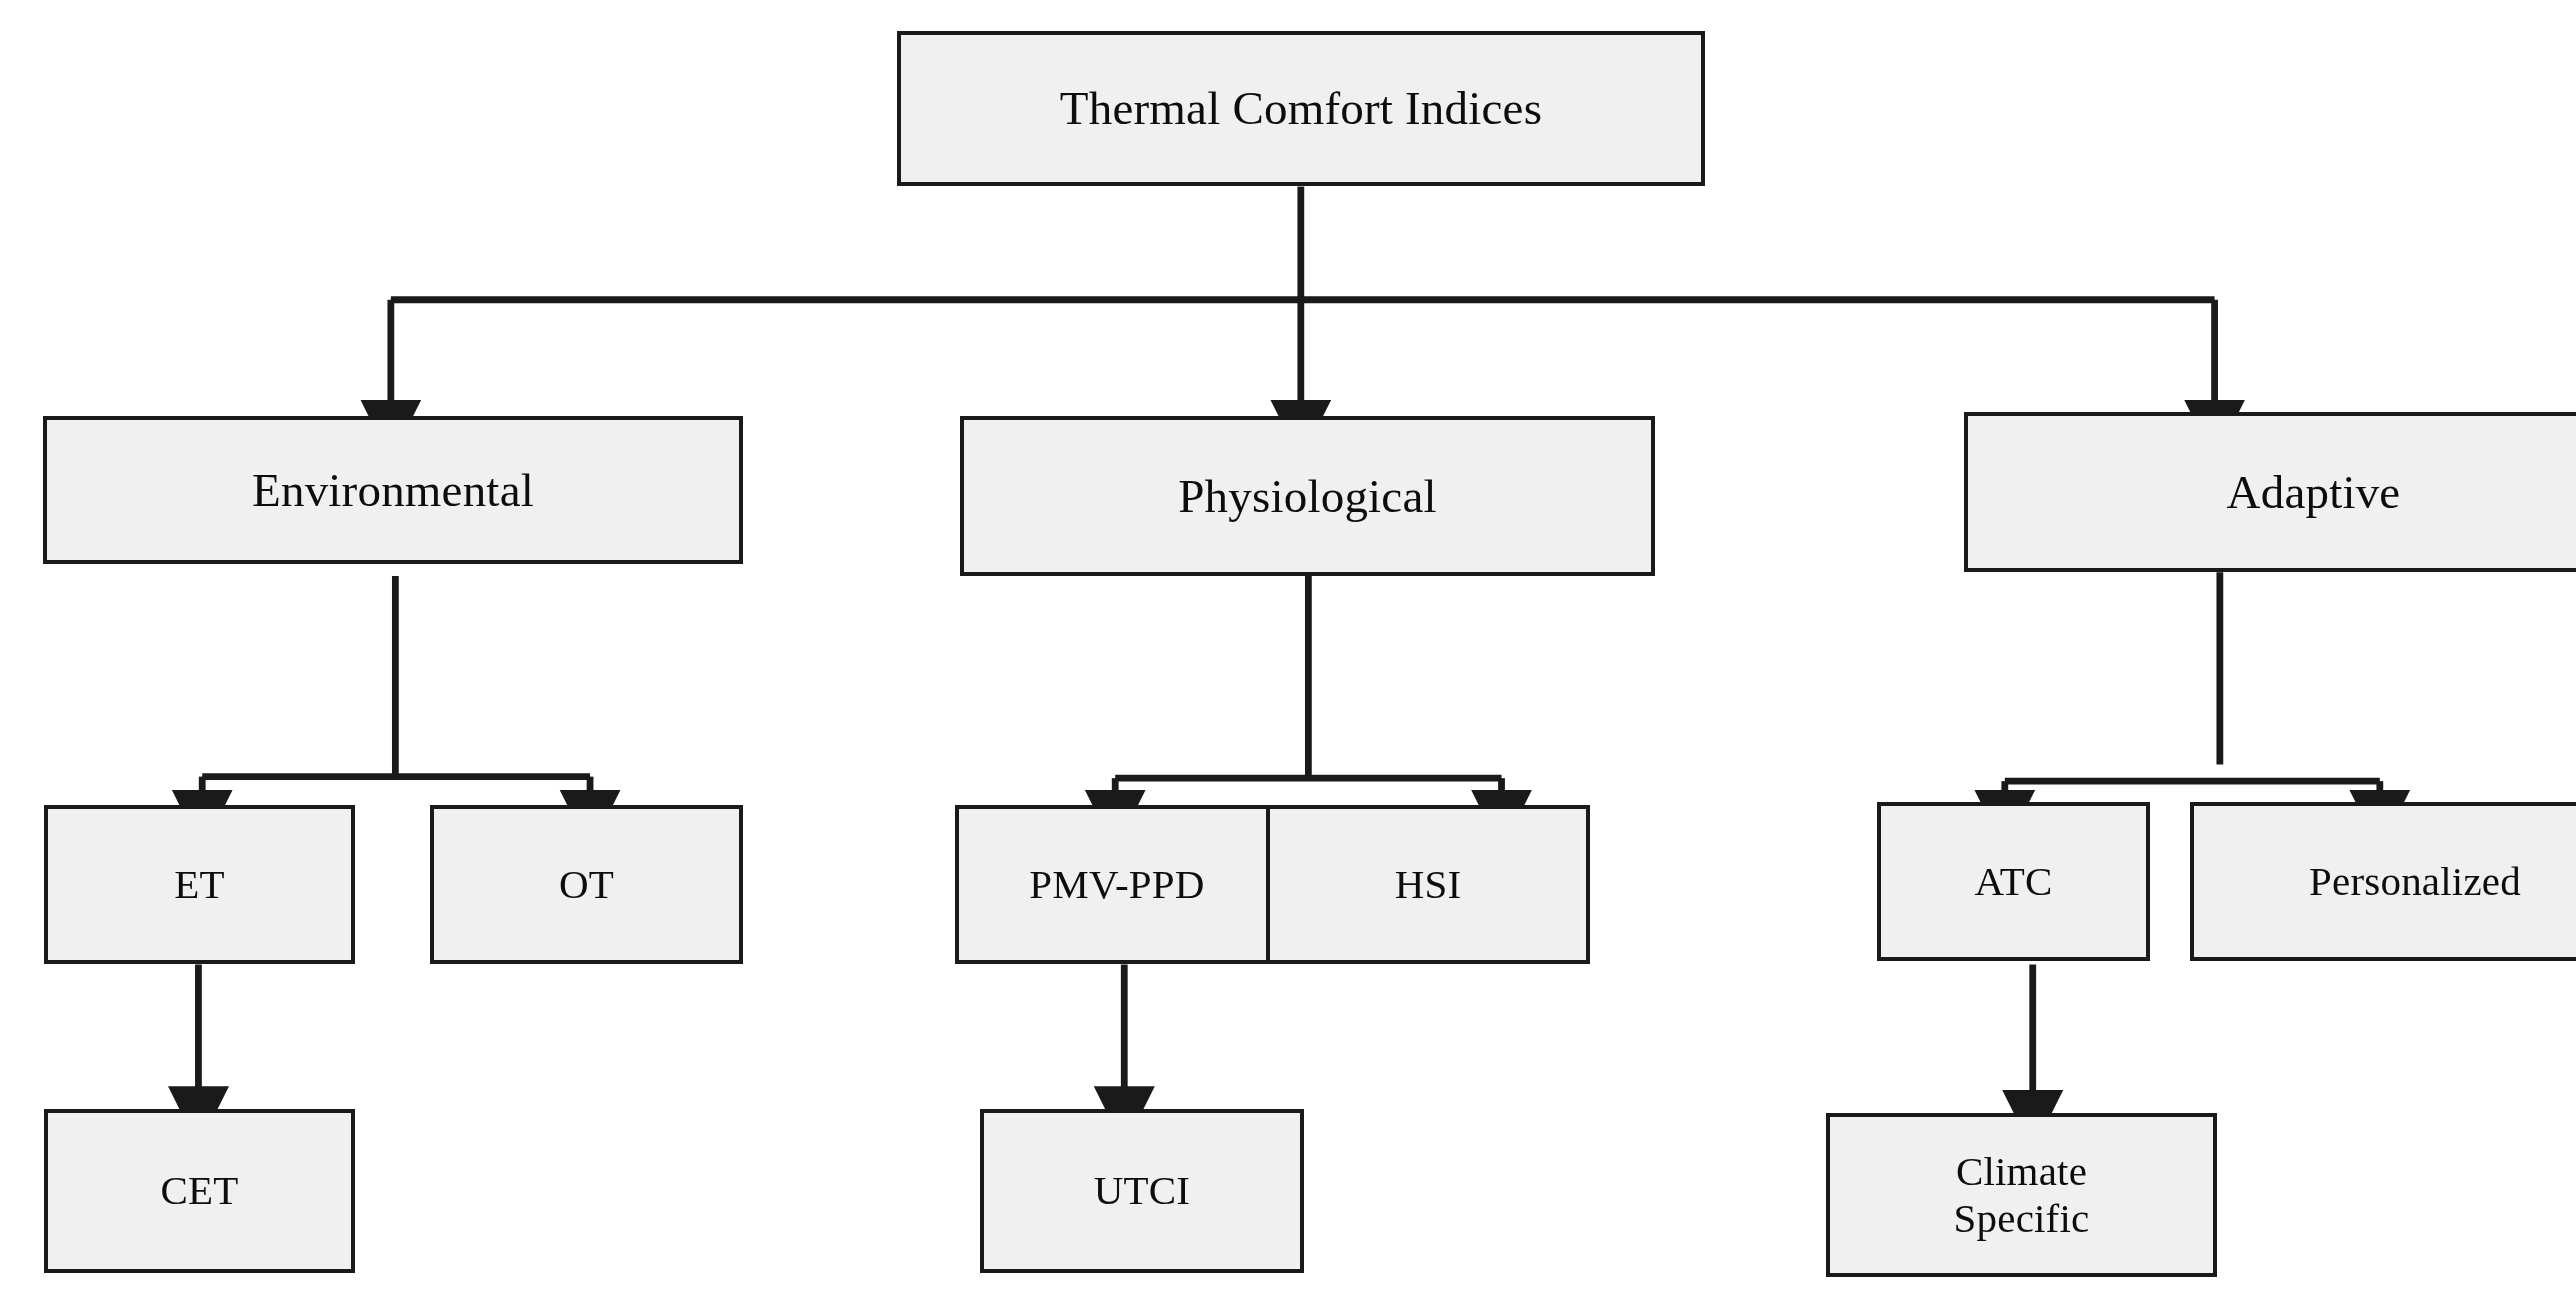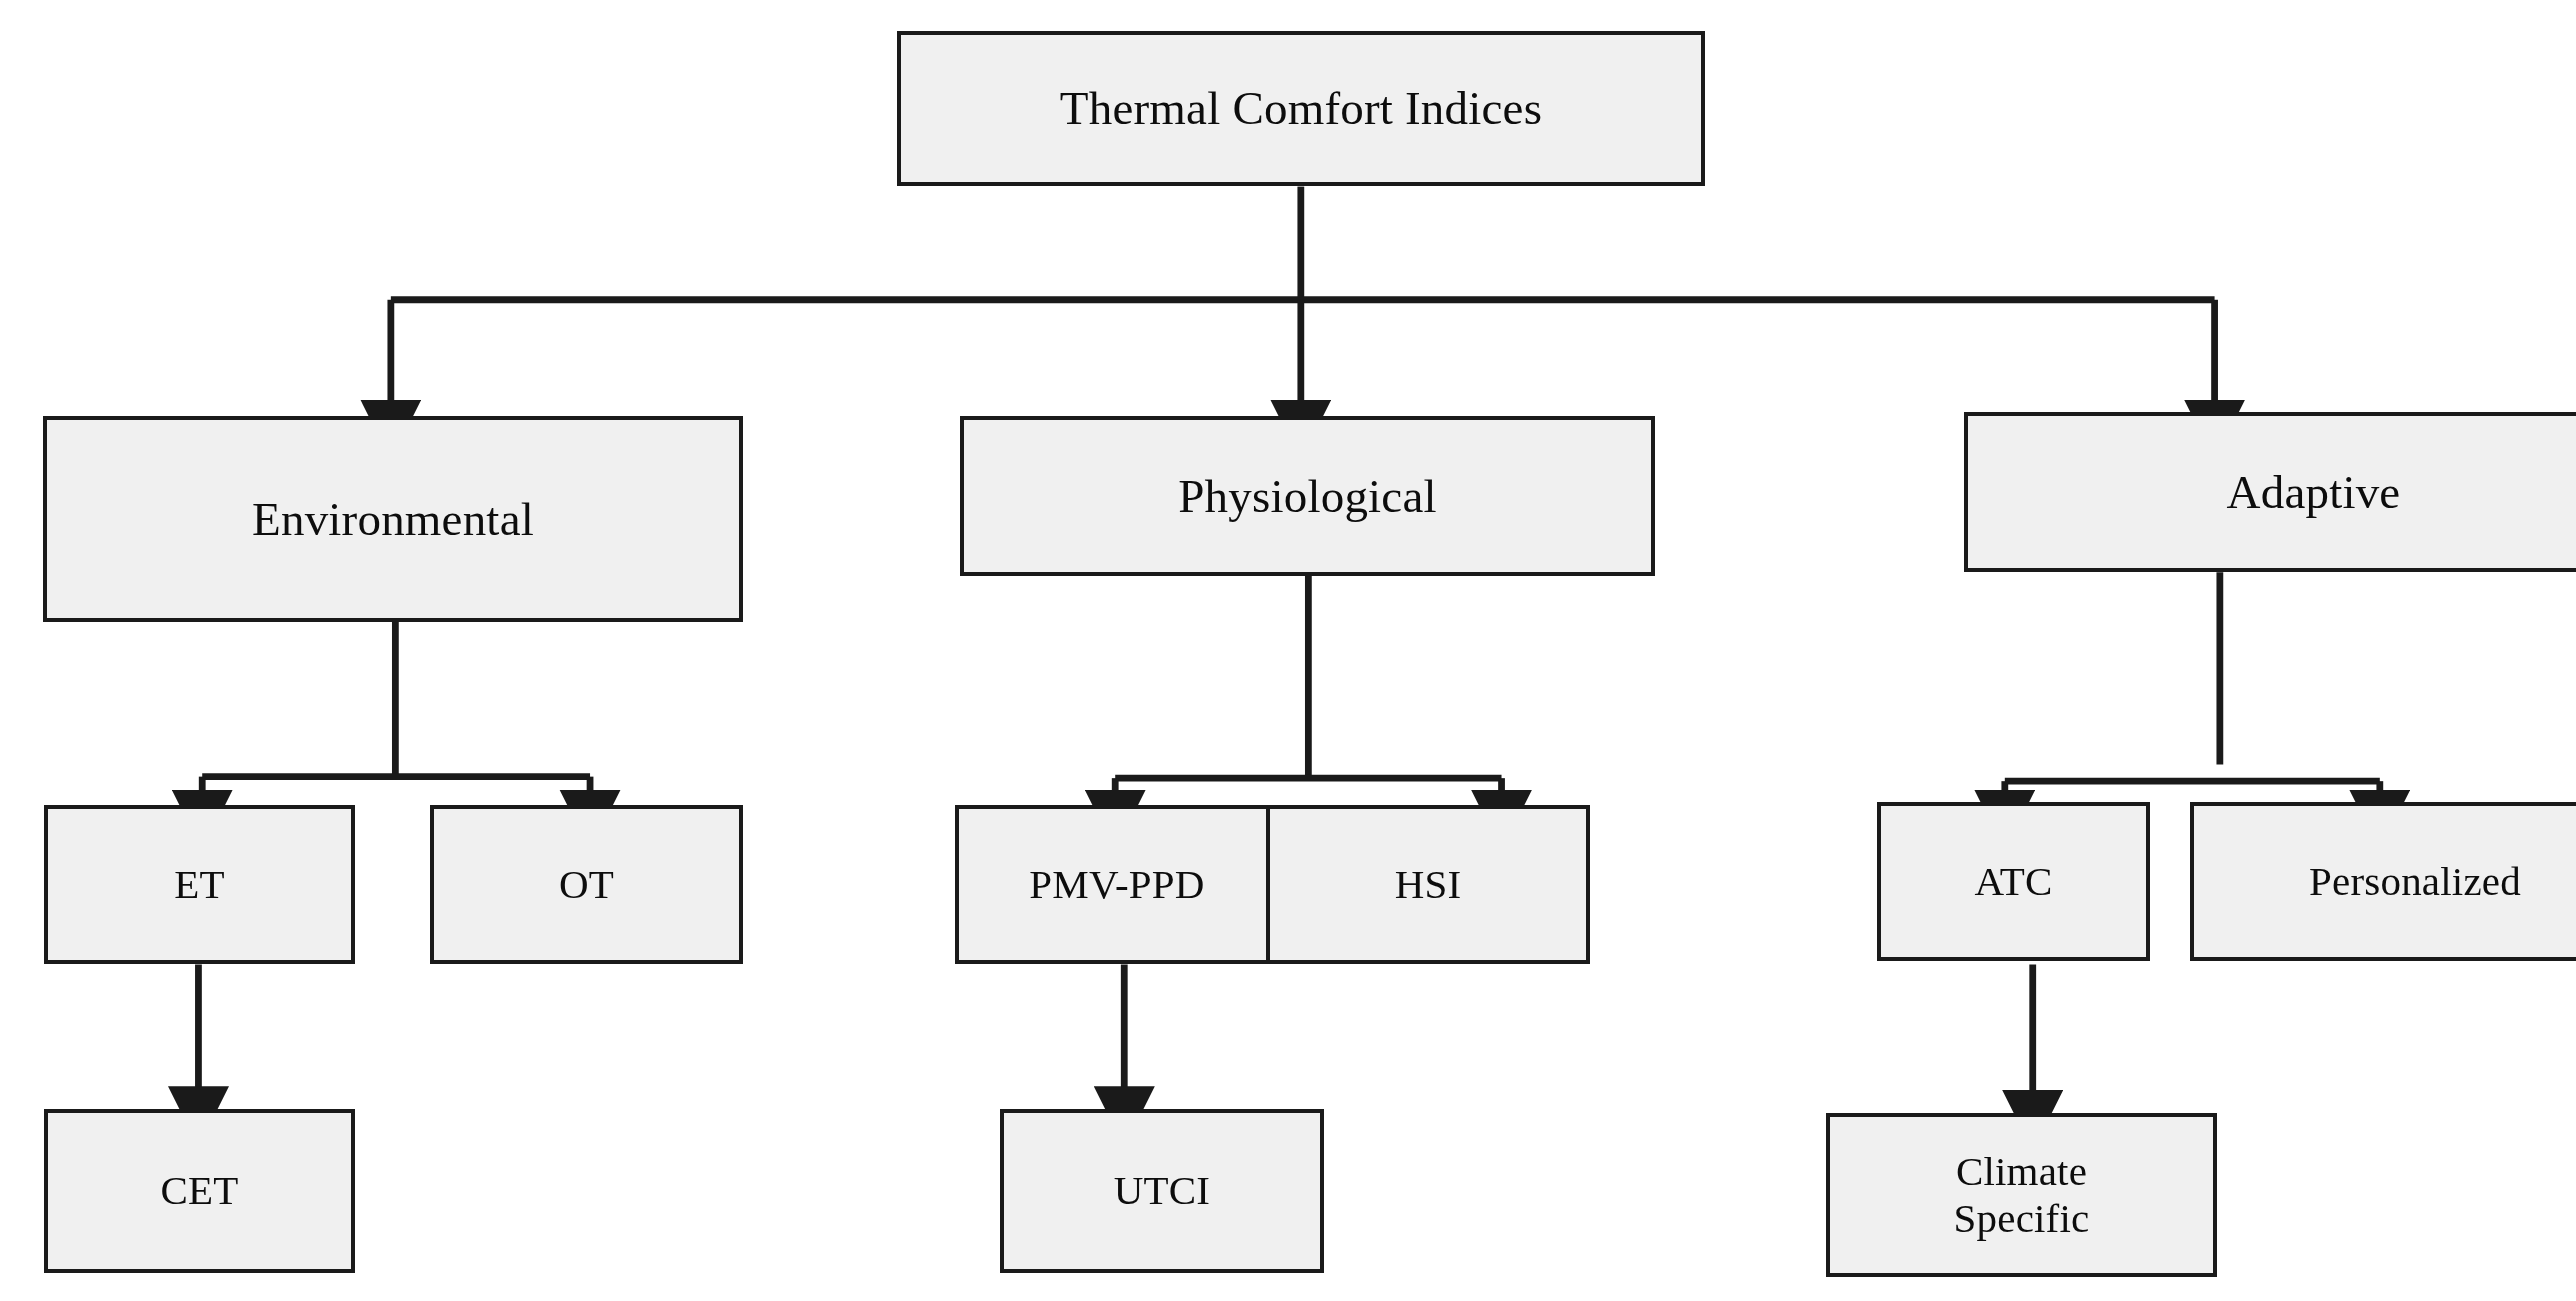--- a/index.html
+++ b/index.html
@@ -88,21 +88,21 @@
       <path d="M263,1278 L263,1450" marker-end="url(#arrowhead)"></path>
       <path d="M1490,1278 L1490,1450" marker-end="url(#arrowhead)"></path>
       <path d="M2694,1278 L2694,1455" marker-end="url(#arrowhead)"></path>
     </g>
   </svg>
 
   <div class="node lvl-0" style="left:897px; top:31px; width:808px; height:155px;">
     <span class="node-label">Thermal Comfort Indices</span>
   </div>
 
-  <div class="node lvl-1" style="left:43px; top:416px; width:700px; height:206px;">
+  <div class="node lvl-1" style="left:43px; top:416px; width:700px; height:148px;">
     <span class="node-label">Environmental</span>
   </div>
 
   <div class="node lvl-1" style="left:960px; top:416px; width:695px; height:160px;">
     <span class="node-label">Physiological</span>
   </div>
 
   <div class="node lvl-1" style="left:1964px; top:412px; width:699px; height:160px;">
     <span class="node-label">Adaptive</span>
   </div>
@@ -128,21 +128,21 @@
   </div>
 
   <div class="node lvl-2" style="left:2190px; top:802px; width:450px; height:159px;">
     <span class="node-label">Personalized</span>
   </div>
 
   <div class="node lvl-3" style="left:44px; top:1109px; width:311px; height:164px;">
     <span class="node-label">CET</span>
   </div>
 
-  <div class="node lvl-3" style="left:1000px; top:1109px; width:324px; height:164px;">
+  <div class="node lvl-3" style="left:980px; top:1109px; width:324px; height:164px;">
     <span class="node-label">UTCI</span>
   </div>
 
   <div class="node lvl-3" style="left:1826px; top:1113px; width:391px; height:164px;">
     <span class="node-label">Climate
 Specific</span>
   </div>
 
 </div>
 

